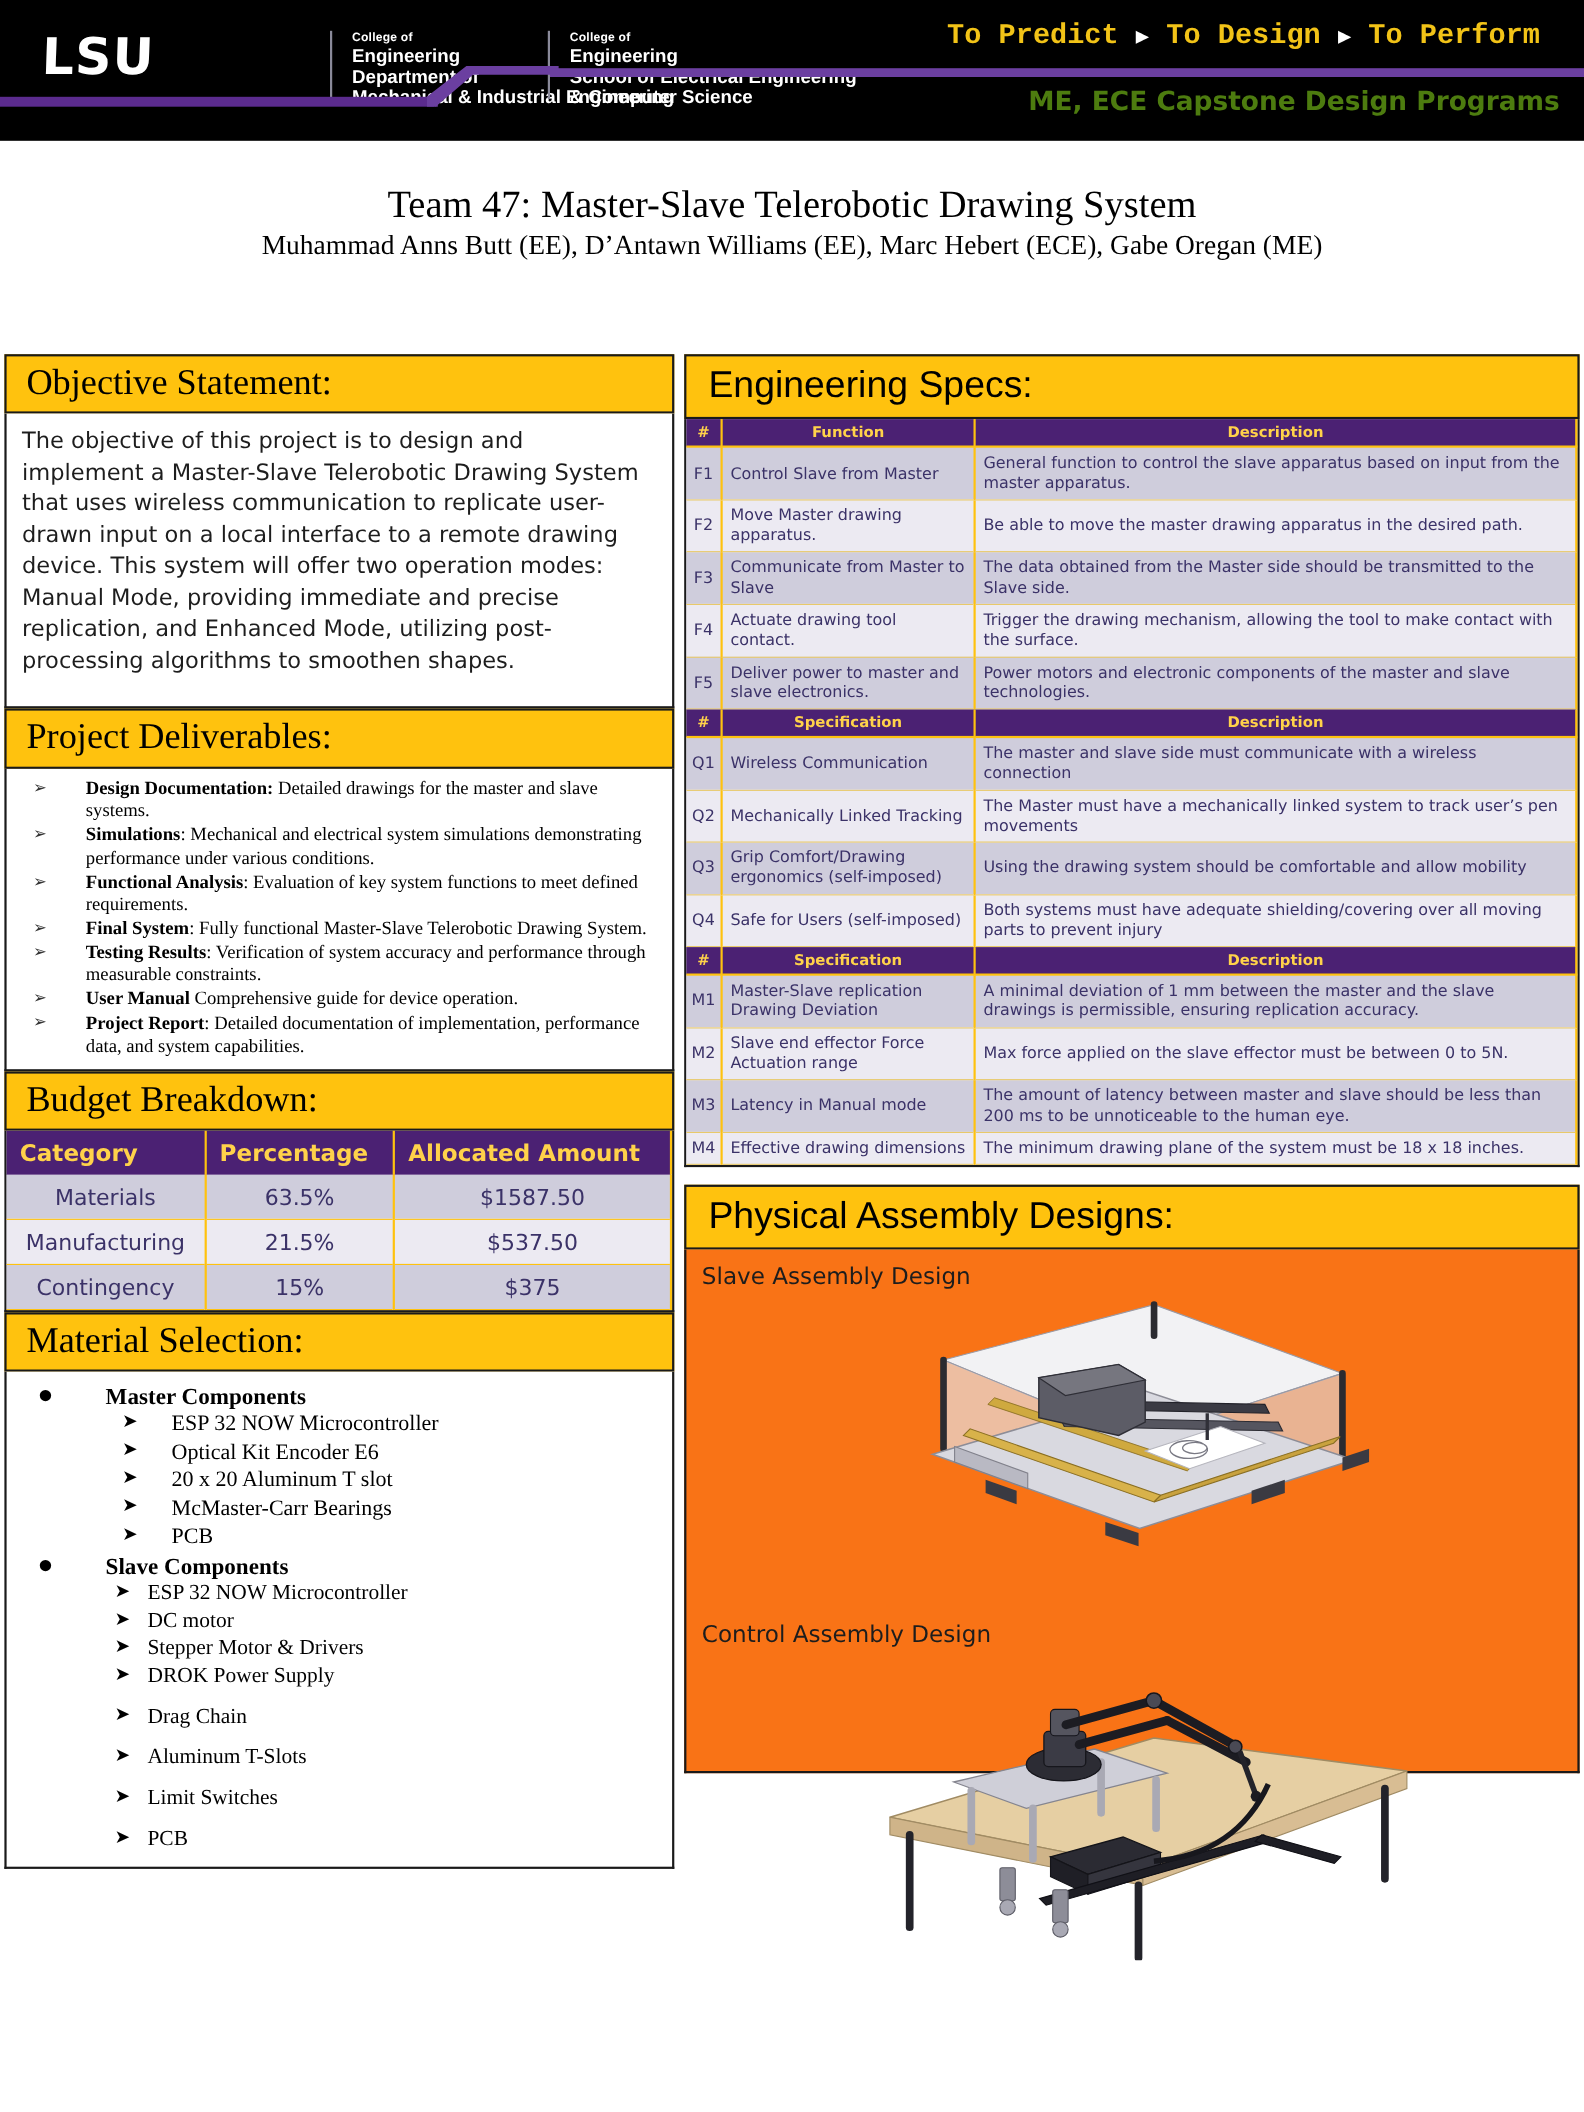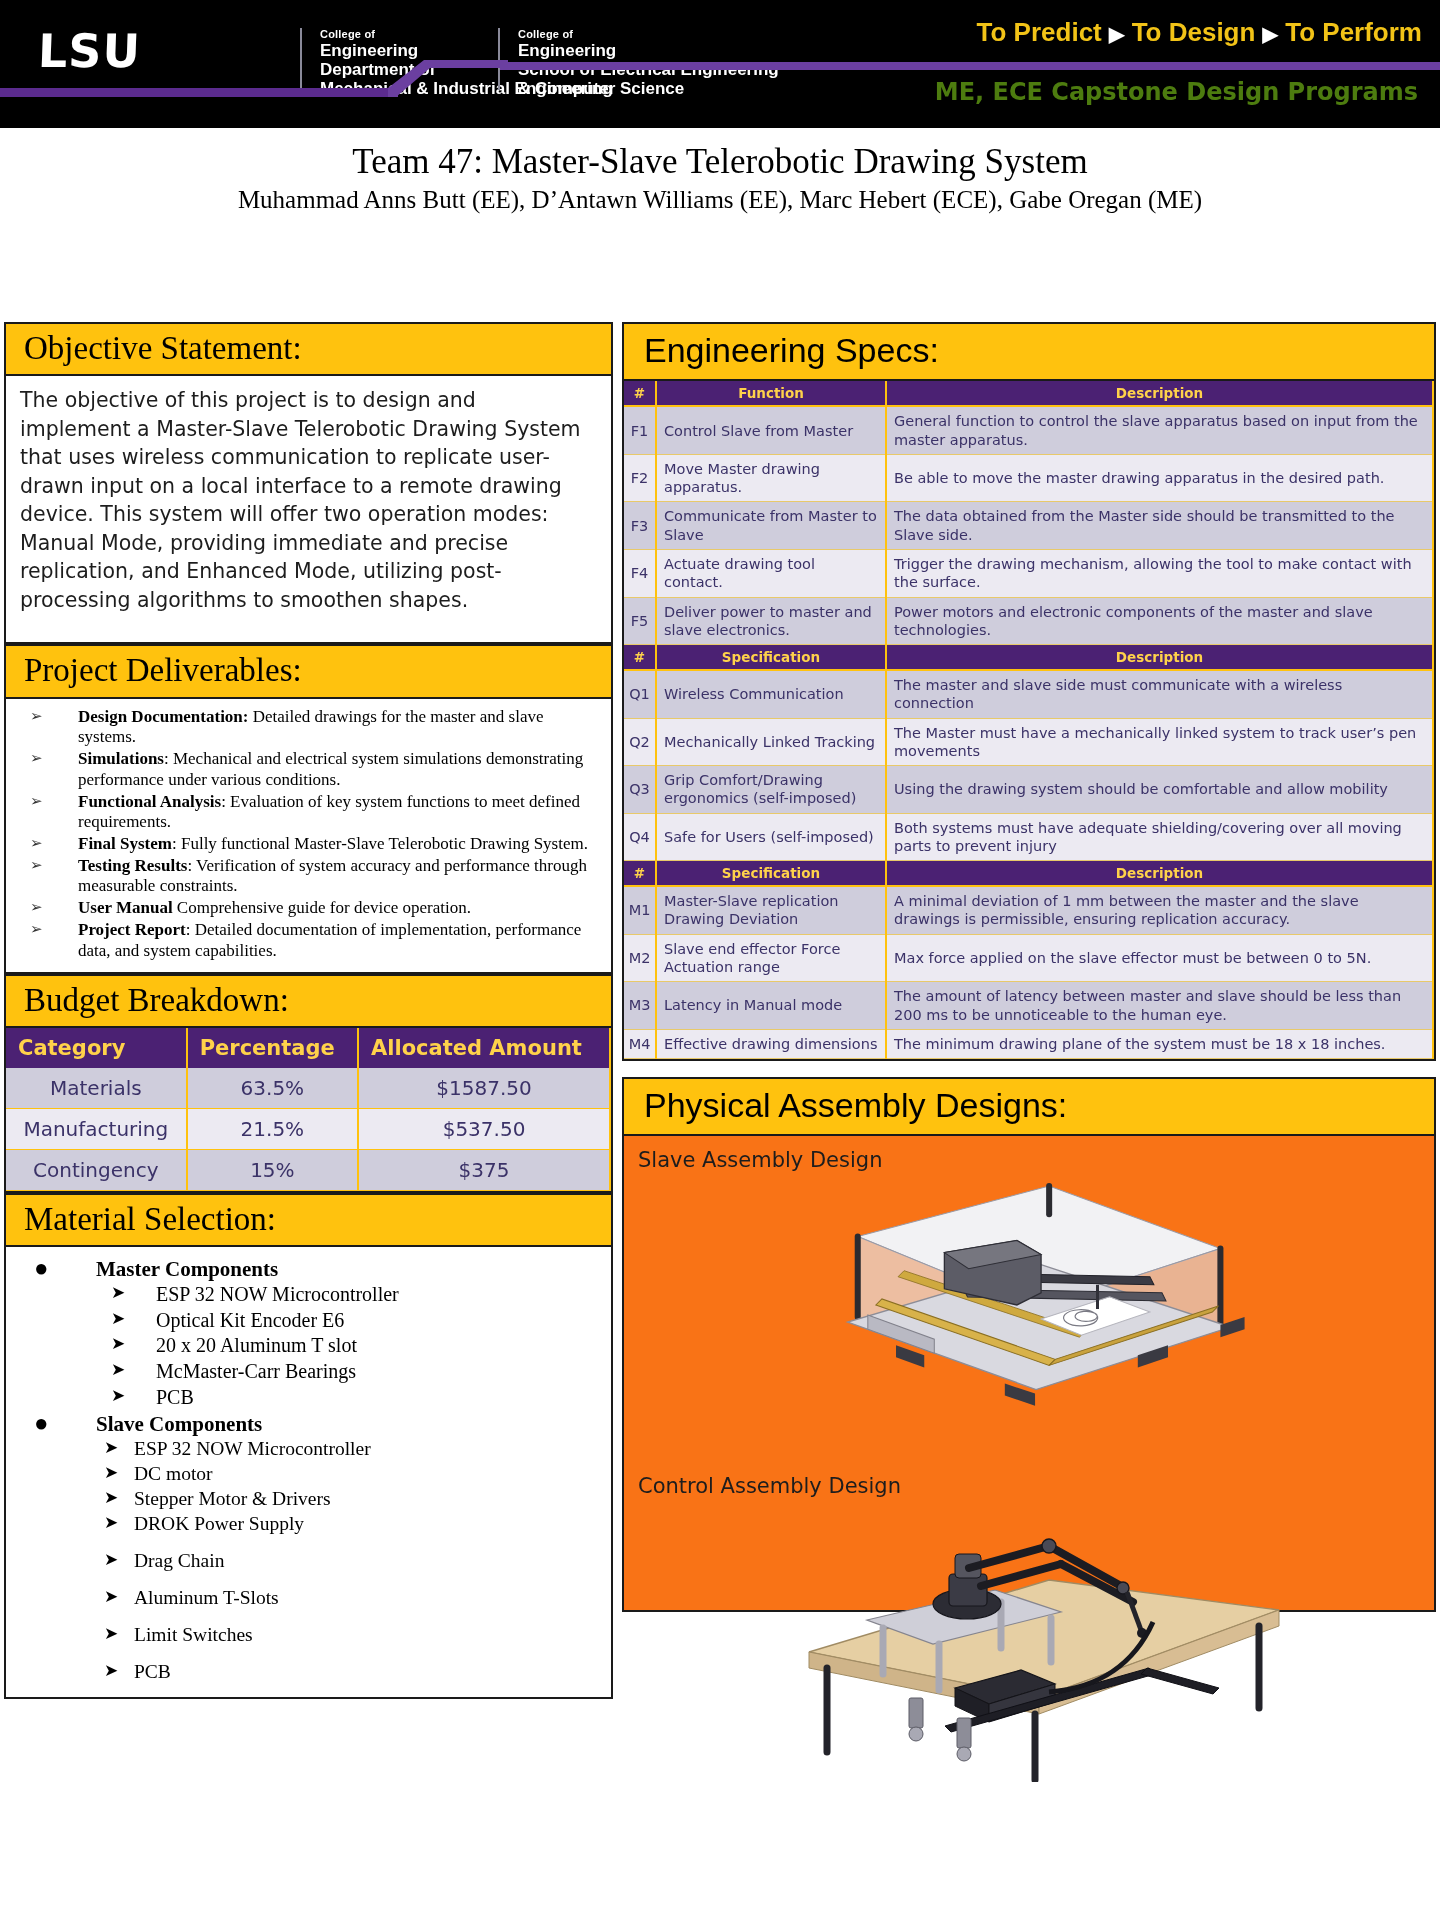--- a/index.html
+++ b/index.html
@@ -38,35 +38,35 @@
   .purple-rule-left {
     position:absolute; left:0; top:88px; width:395px; height:9px; background:#5b2b8e;
   }
   .purple-diag {
     position:absolute; left:388px; top:60px; width:120px; height:40px;
   }
   .purple-rule-right {
     position:absolute; left:500px; top:62px; width:940px; height:8px; background:#6b3fa0;
   }
   .tagline {
-    position:absolute; right:18px; top:17px;
+    position:absolute; right:40px; top:17px;
     font-size:26px; font-weight:bold;
-    font-family:Liberation Sans, sans-serif;
+    font-family:Liberation Mono, monospace;
     color:#f2c317; white-space:nowrap;text-align:center;
   }
   .tagline .arw { color:#ffffff; font-size:20px; }
   .programs {
     position:absolute; right:22px; top:78px;
     font-size:24px; font-weight:bold;
     font-family:"DejaVu Sans", sans-serif;
     color:#4d7c0f; white-space:nowrap;
   }
 
   
-  .title-wrap { text-align:center; padding-top:14px; }
+  .title-wrap { text-align:center; padding-top:38px; }
   .poster-title {
     font-family:"Liberation Serif", serif;
     font-size:35px; color:#000; letter-spacing:0px;
   }
   .poster-authors {
     font-family:"Liberation Serif", serif;
     font-size:25px; color:#000; margin-top:4px;
   }
 
   

